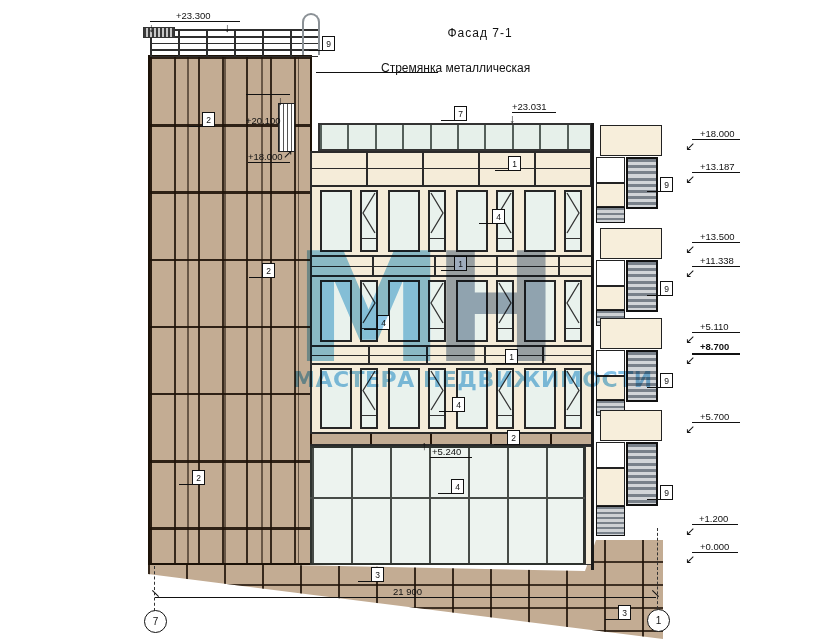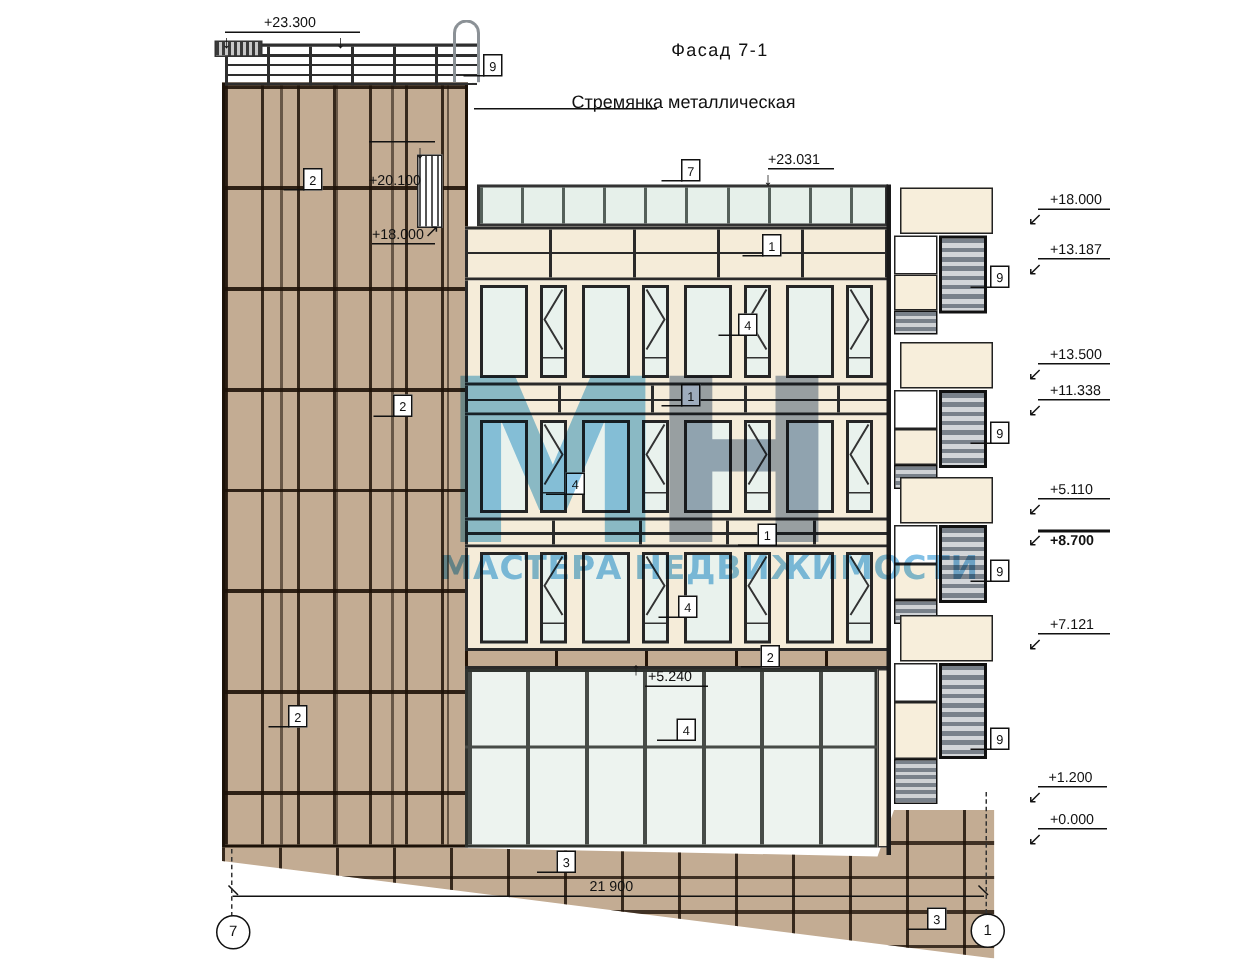--- a/index.html
+++ b/index.html
@@ -285,24 +285,24 @@
       <div class="elev-arrow" style="left: 685px; top: 174px;">↙</div>
       <div class="elev-text" style="left: 700px; top: 231px;">+13.500</div>
       <div class="elev-line" style="left: 692px; top: 242px; width: 48px;"></div>
       <div class="elev-arrow" style="left: 685px; top: 244px;">↙</div>
       <div class="elev-text" style="left: 700px; top: 255px;">+11.338</div>
       <div class="elev-line" style="left: 692px; top: 266px; width: 48px;"></div>
       <div class="elev-arrow" style="left: 685px; top: 268px;">↙</div>
       <div class="elev-text" style="left: 700px; top: 321px;">+5.110</div>
       <div class="elev-line" style="left: 692px; top: 332px; width: 48px;"></div>
       <div class="elev-arrow" style="left: 685px; top: 334px;">↙</div>
-      <div class="elev-text bold" style="left: 700px; top: 341px; margin-top: 14px;">+8.700</div>
+      <div class="elev-text bold" style="left: 700px; top: 341px;">+8.700</div>
       <div class="elev-line bold" style="left: 692px; top: 353px; width: 48px;"></div>
       <div class="elev-arrow" style="left: 685px; top: 355px;">↙</div>
-      <div class="elev-text" style="left: 700px; top: 411px;">+7.121</div>
+      <div class="elev-text" style="left: 700px; top: 411px;">+5.700</div>
       <div class="elev-line" style="left: 692px; top: 422px; width: 48px;"></div>
       <div class="elev-arrow" style="left: 685px; top: 424px;">↙</div>
       <div class="elev-text" style="left: 699px; top: 513px;">+1.200</div>
       <div class="elev-line" style="left: 692px; top: 524px; width: 46px;"></div>
       <div class="elev-arrow" style="left: 685px; top: 526px;">↙</div>
       <div class="elev-text" style="left: 700px; top: 541px;">+0.000</div>
       <div class="elev-line" style="left: 692px; top: 552px; width: 46px;"></div>
       <div class="elev-arrow" style="left: 685px; top: 554px;">↙</div>
       <div class="callout" style="left: 322px; top: 36px;">
         <span>9</span>

